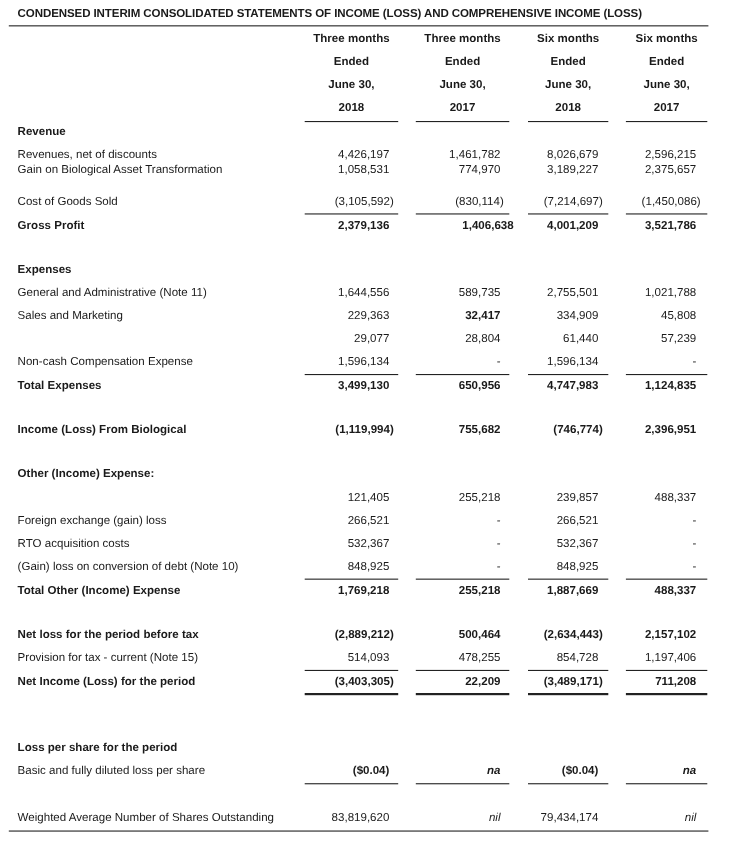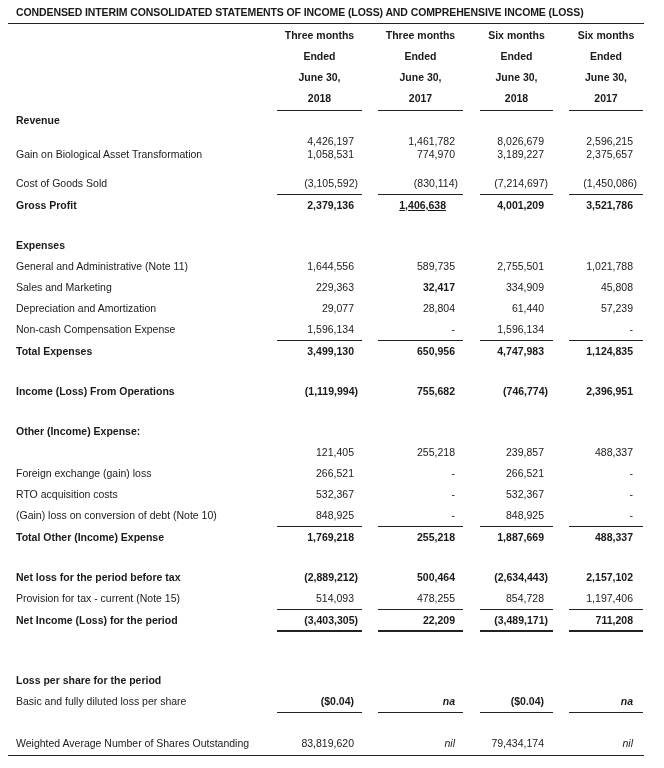--- a/index.html
+++ b/index.html
@@ -59,20 +59,21 @@
 <div class="hdr-line" style="left:480px;width:73px;top:110px;"></div>
 <div class="hdr-line" style="left:569px;width:74px;top:110px;"></div>
 
 <div id="rows"></div>
 
 <div class="row bold" style="top:110px;">
   <span class="lbl">Revenue</span>
 </div>
 
 <div class="row" style="top:131px;">
+  <span class="lbl">Revenues, net of discounts</span>
   <span class="val" style="right:310px;">4,426,197</span>
   <span class="val" style="right:209px;">1,461,782</span>
   <span class="val" style="right:120px;">8,026,679</span>
   <span class="val" style="right:31px;">2,596,215</span>
 </div>
 <div class="row" style="top:144px;">
   <span class="lbl">Gain on Biological Asset Transformation</span>
   <span class="val" style="right:310px;">1,058,531</span>
   <span class="val" style="right:209px;">774,970</span>
   <span class="val" style="right:120px;">3,189,227</span>
@@ -85,21 +86,21 @@
   <span class="val" style="right:116px;">(7,214,697)</span>
   <span class="val" style="right:27px;">(1,450,086)</span>
 </div>
 <div class="uline" style="left:277px;width:85px;top:194px;"></div>
 <div class="uline" style="left:378px;width:85px;top:194px;"></div>
 <div class="uline" style="left:480px;width:73px;top:194px;"></div>
 <div class="uline" style="left:569px;width:74px;top:194px;"></div>
 <div class="row bold" style="top:195px;">
   <span class="lbl">Gross Profit</span>
   <span class="val" style="right:310px;">2,379,136</span>
-  <span class="val" style="right:218px;text-decoration:underline;">1,406,638</span>
+  <span class="val" style="right:197px;">1,406,638</span>
   <span class="val" style="right:120px;">4,001,209</span>
   <span class="val" style="right:31px;">3,521,786</span>
 </div>
 
 <div class="row bold" style="top:235px;">
   <span class="lbl">Expenses</span>
 </div>
 <div class="row" style="top:256px;">
   <span class="lbl">General and Administrative (Note 11)</span>
   <span class="val" style="right:310px;">1,644,556</span>
@@ -108,21 +109,20 @@
   <span class="val" style="right:31px;">1,021,788</span>
 </div>
 <div class="row" style="top:277px;">
   <span class="lbl">Sales and Marketing</span>
   <span class="val" style="right:310px;">229,363</span>
   <span class="val" style="right:209px;font-weight:bold;">32,417</span>
   <span class="val" style="right:120px;">334,909</span>
   <span class="val" style="right:31px;">45,808</span>
 </div>
 <div class="row" style="top:298px;">
-  <span class="lbl">Depreciation and Amortization</span>
   <span class="val" style="right:310px;">29,077</span>
   <span class="val" style="right:209px;">28,804</span>
   <span class="val" style="right:120px;">61,440</span>
   <span class="val" style="right:31px;">57,239</span>
 </div>
 <div class="row" style="top:319px;">
   <span class="lbl">Non-cash Compensation Expense</span>
   <span class="val" style="right:310px;">1,596,134</span>
   <span class="val" style="right:209px;">-</span>
   <span class="val" style="right:120px;">1,596,134</span>
@@ -134,21 +134,21 @@
 <div class="uline" style="left:569px;width:74px;top:340px;"></div>
 <div class="row bold" style="top:341px;">
   <span class="lbl">Total Expenses</span>
   <span class="val" style="right:310px;">3,499,130</span>
   <span class="val" style="right:209px;">650,956</span>
   <span class="val" style="right:120px;">4,747,983</span>
   <span class="val" style="right:31px;">1,124,835</span>
 </div>
 
 <div class="row bold" style="top:381px;">
-  <span class="lbl">Income (Loss) From Operations</span>
+  <span class="lbl">Income (Loss) From Biological</span>
   <span class="val" style="right:306px;">(1,119,994)</span>
   <span class="val" style="right:209px;">755,682</span>
   <span class="val" style="right:116px;">(746,774)</span>
   <span class="val" style="right:31px;">2,396,951</span>
 </div>
 
 <div class="row bold" style="top:421px;">
   <span class="lbl">Other (Income) Expense:</span>
 </div>
 <div class="row" style="top:442px;">

